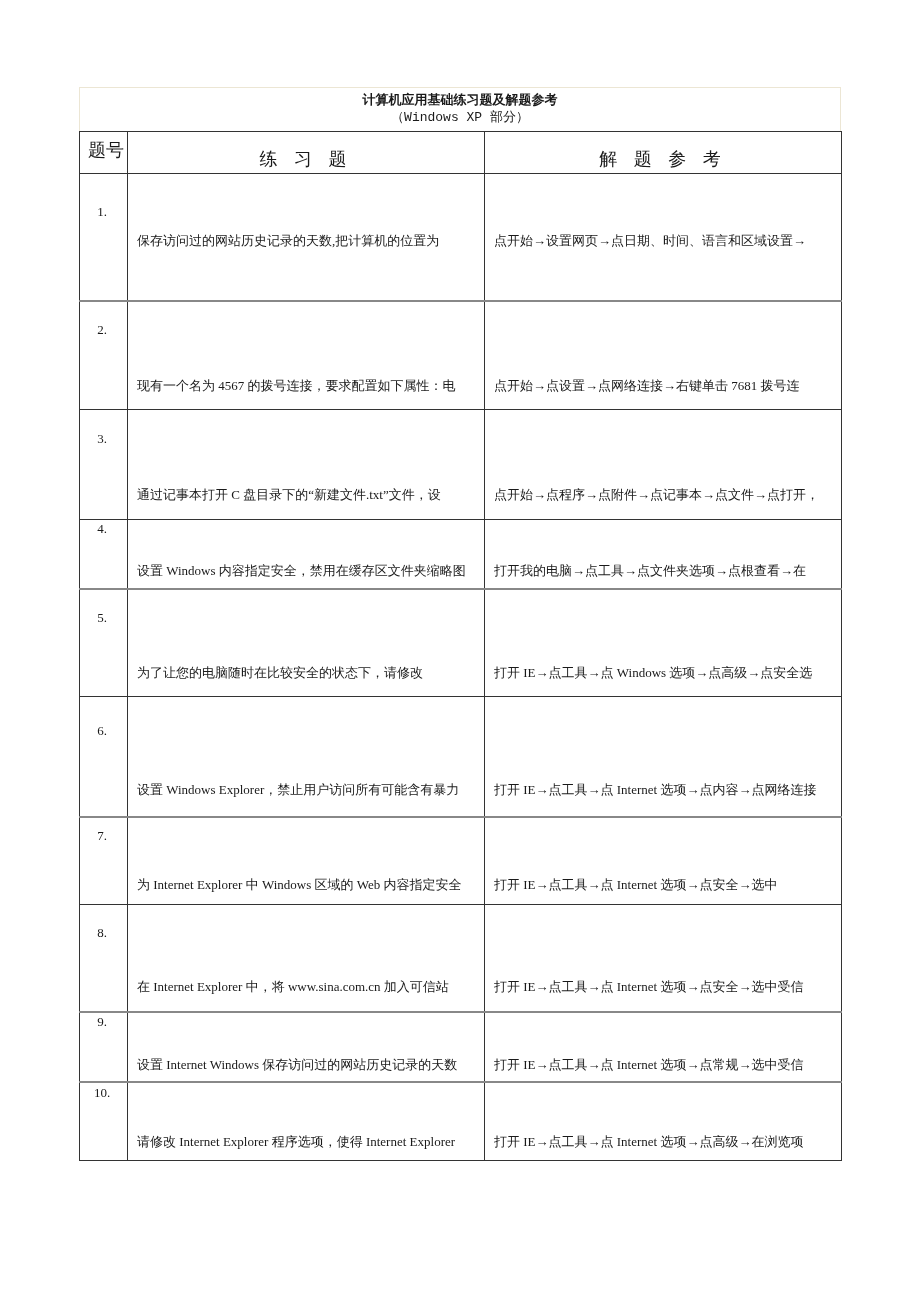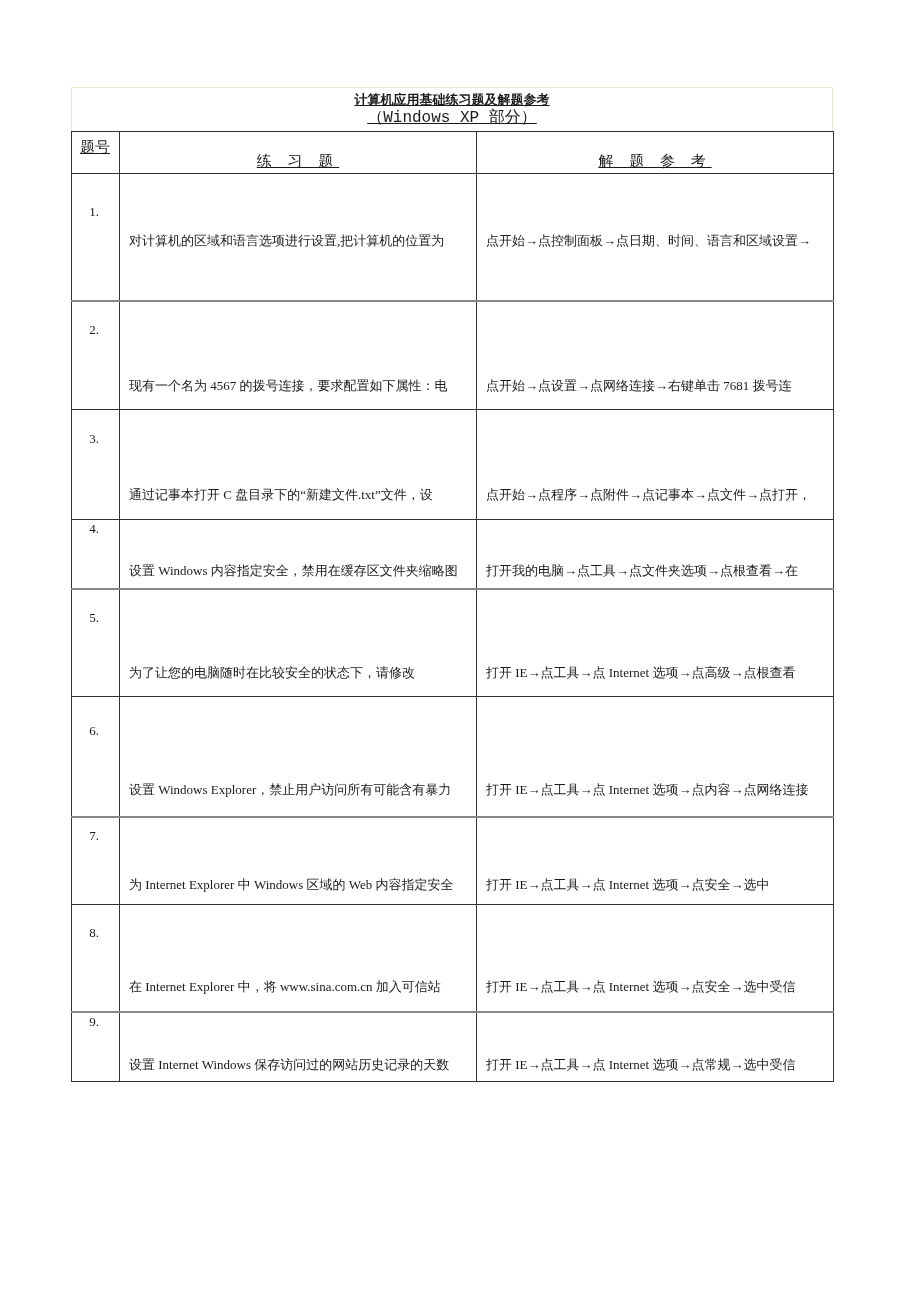--- a/index.html
+++ b/index.html
@@ -1,25 +1,25 @@
 <!DOCTYPE html>
 <html><head>
 <meta charset="utf-8">
 <style>
   html, body { margin: 0; padding: 0; background: #ffffff; }
   body { width: 920px; height: 1302px; position: relative; overflow: hidden;
          font-family: "Liberation Serif", "DejaVu Serif", serif; color: #1a1a1a; }
-  .doc { position: absolute; left: 71px; top: 87px; width: 762px; text-decoration: underline; }
+  .doc { position: absolute; left: 79px; top: 87px; width: 762px; }
   .title-box { height: 44px; border: 1px solid #ece6d4; border-bottom: none; text-align: center;
                box-sizing: border-box; padding-top: 3px; }
   .title-main { font-size: 13px; font-weight: bold; line-height: 18px; font-family: "DejaVu Sans", sans-serif; }
-  .title-sub { font-size: 16px; line-height: 18px; font-family: "Liberation Mono", "DejaVu Sans Mono", monospace; }
+  .title-sub { font-size: 13px; line-height: 18px; font-family: "Liberation Mono", "DejaVu Sans Mono", monospace; }
   table { border-collapse: collapse; width: 762px; table-layout: fixed; }
   td, th { border: 1.5px solid #333; padding: 0; vertical-align: top; font-weight: normal; }
-  th { height: 35px; font-size: 15px; }
+  th { height: 35px; font-size: 18px; }
   th.num { text-align: left; padding-left: 8px; padding-top: 6px; vertical-align: top; }
   th.ex, th.ans { vertical-align: bottom; padding-bottom: 2px; text-align: center; letter-spacing: 6px; }
   .col-num { width: 48px; }
   .col-ex { width: 357px; }
   .col-ans { width: 357px; }
   td { font-size: 13px; position: relative; }
   td .num-text { position: absolute; left: 0; width: 44px; text-align: center; }
   td .cell-text { position: absolute; left: 9px; right: 4px; white-space: nowrap; overflow: hidden; }
   tr.gray-top td { border-top: 2.5px solid #888; }
 </style>
@@ -43,24 +43,24 @@
         <th class="ex">练 习 题</th>
         <th class="ans">解 题 参 考</th>
       </tr>
     </thead>
     <tbody>
       <tr style="height:127px">
         <td>
             <span class="num-text" style="top:30px">1.</span>
           </td>
         <td>
-            <span class="cell-text" style="top:58px">对计算机的区域和语言选项进行设置,把计算机的位置为</span>
+            <span class="cell-text" style="top:58px">保存访问过的网站历史记录的天数,把计算机的位置为</span>
           </td>
         <td>
-            <span class="cell-text" style="top:58px">点开始→点控制面板→点日期、时间、语言和区域设置→</span>
+            <span class="cell-text" style="top:58px">点开始→设置网页→点日期、时间、语言和区域设置→</span>
           </td>
       </tr>
       <tr class="gray-top" style="height:109px">
         <td>
             <span class="num-text" style="top:20px">2.</span>
           </td>
         <td>
             <span class="cell-text" style="top:75px">现有一个名为 4567 的拨号连接，要求配置如下属性：电</span>
           </td>
         <td>
@@ -90,21 +90,21 @@
           </td>
       </tr>
       <tr class="gray-top" style="height:108px">
         <td>
             <span class="num-text" style="top:20px">5.</span>
           </td>
         <td>
             <span class="cell-text" style="top:74px">为了让您的电脑随时在比较安全的状态下，请修改</span>
           </td>
         <td>
-            <span class="cell-text" style="top:74px">打开 IE→点工具→点 Internet 选项→点高级→点根查看</span>
+            <span class="cell-text" style="top:74px">打开 IE→点工具→点 Windows 选项→点高级→点安全选</span>
           </td>
       </tr>
       <tr style="height:120px">
         <td>
             <span class="num-text" style="top:26px">6.</span>
           </td>
         <td>
             <span class="cell-text" style="top:84px">设置 Windows Explorer，禁止用户访问所有可能含有暴力</span>
           </td>
         <td>
@@ -137,15 +137,26 @@
         <td>
             <span class="num-text" style="top:1px">9.</span>
           </td>
         <td>
             <span class="cell-text" style="top:43px">设置 Internet Windows 保存访问过的网站历史记录的天数</span>
           </td>
         <td>
             <span class="cell-text" style="top:43px">打开 IE→点工具→点 Internet 选项→点常规→选中受信</span>
           </td>
       </tr>
+      <tr class="gray-top" style="height:79px">
+        <td>
+            <span class="num-text" style="top:2px">10.</span>
+          </td>
+        <td>
+            <span class="cell-text" style="top:50px">请修改 Internet Explorer 程序选项，使得 Internet Explorer</span>
+          </td>
+        <td>
+            <span class="cell-text" style="top:50px">打开 IE→点工具→点 Internet 选项→点高级→在浏览项</span>
+          </td>
+      </tr>
     </tbody>
   </table>
 </div>
 
 </body></html>

